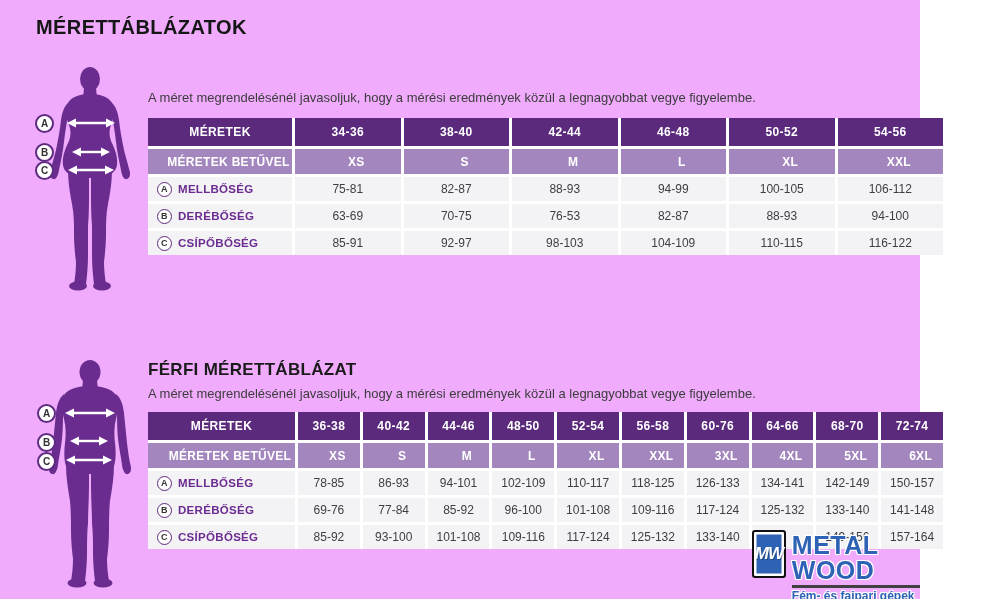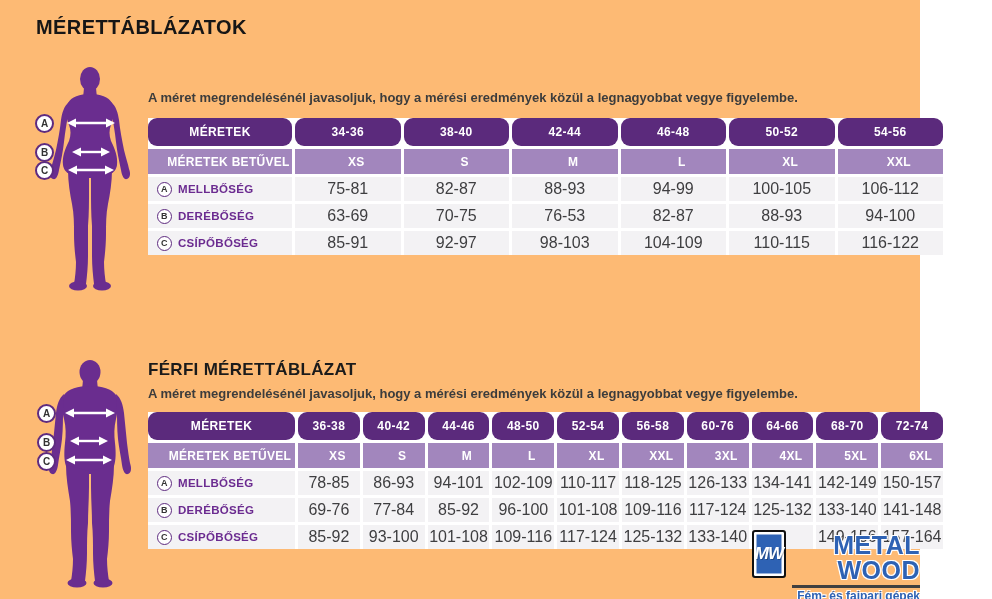--- a/index.html
+++ b/index.html
@@ -1,32 +1,32 @@
 <!DOCTYPE html>
 <html><head>
 <meta charset="utf-8">
 <style>
   * { margin:0; padding:0; box-sizing:border-box; }
   html,body { width:992px; height:599px; background:#ffffff; overflow:hidden;
     font-family:"Liberation Sans", sans-serif; }
-  .canvas { position:relative; width:920px; height:599px; background:#fdba74;text-align:right; }
+  .canvas { position:relative; width:920px; height:599px; background:#f0abfc; }
 
   .page-title { position:absolute; left:36px; top:16px; font-size:20px; font-weight:800;
     letter-spacing:.4px; color:#161616; }
 
   .section-heading { position:absolute; font-size:17px; font-weight:800; letter-spacing:.3px; color:#1b1b1b; }
-  .section-sub { position:absolute; font-size:13px; color:#3c3c3c;font-weight:bold; }
+  .section-sub { position:absolute; font-size:13px; color:#3c3c3c; }
 
   .size-table { position:absolute; left:148px; width:795px; display:grid; gap:3px; background:#fff; }
   .cell { display:flex; align-items:center; justify-content:center; }
-  .head-cell { background:#5b2a7c; color:#fff; font-weight:700; font-size:12px; height:28px; letter-spacing:.4px;border-radius:9px; }
+  .head-cell { background:#5b2a7c; color:#fff; font-weight:700; font-size:12px; height:28px; letter-spacing:.4px; }
   .sub-cell  { background:#a286bd; color:#fff; font-weight:700; font-size:12px; height:25px; letter-spacing:.3px;padding-left:17px; }
   .label-cell { background:#f3f2f4; color:#6b2b90; font-weight:800; font-size:11.5px;
     height:24px; justify-content:flex-start; padding-left:9px; letter-spacing:.3px; gap:6px; }
-  .data-cell { background:#f3f2f4; color:#3e3e40; font-size:16px; height:24px; }
+  .data-cell { background:#f3f2f4; color:#3e3e40; font-size:12px; height:24px; }
 
   .marker-chip { width:15px; height:15px; border-radius:50%; border:1.6px solid #5e2b80;
     background:#fff; color:#333; font-size:9px; font-weight:700; display:inline-flex;
     align-items:center; justify-content:center; flex:0 0 auto; }
   .marker-float { position:absolute; width:19px; height:19px; border-radius:50%;
     border:2px solid #5e2b80; background:#fff; color:#333; font-size:10px; font-weight:700;
     display:flex; align-items:center; justify-content:center; box-shadow:0 0 0 1px #fff inset; }
 
   .figure-svg { position:absolute; width:120px; }
   .sil { fill:#6a2d8f; }

